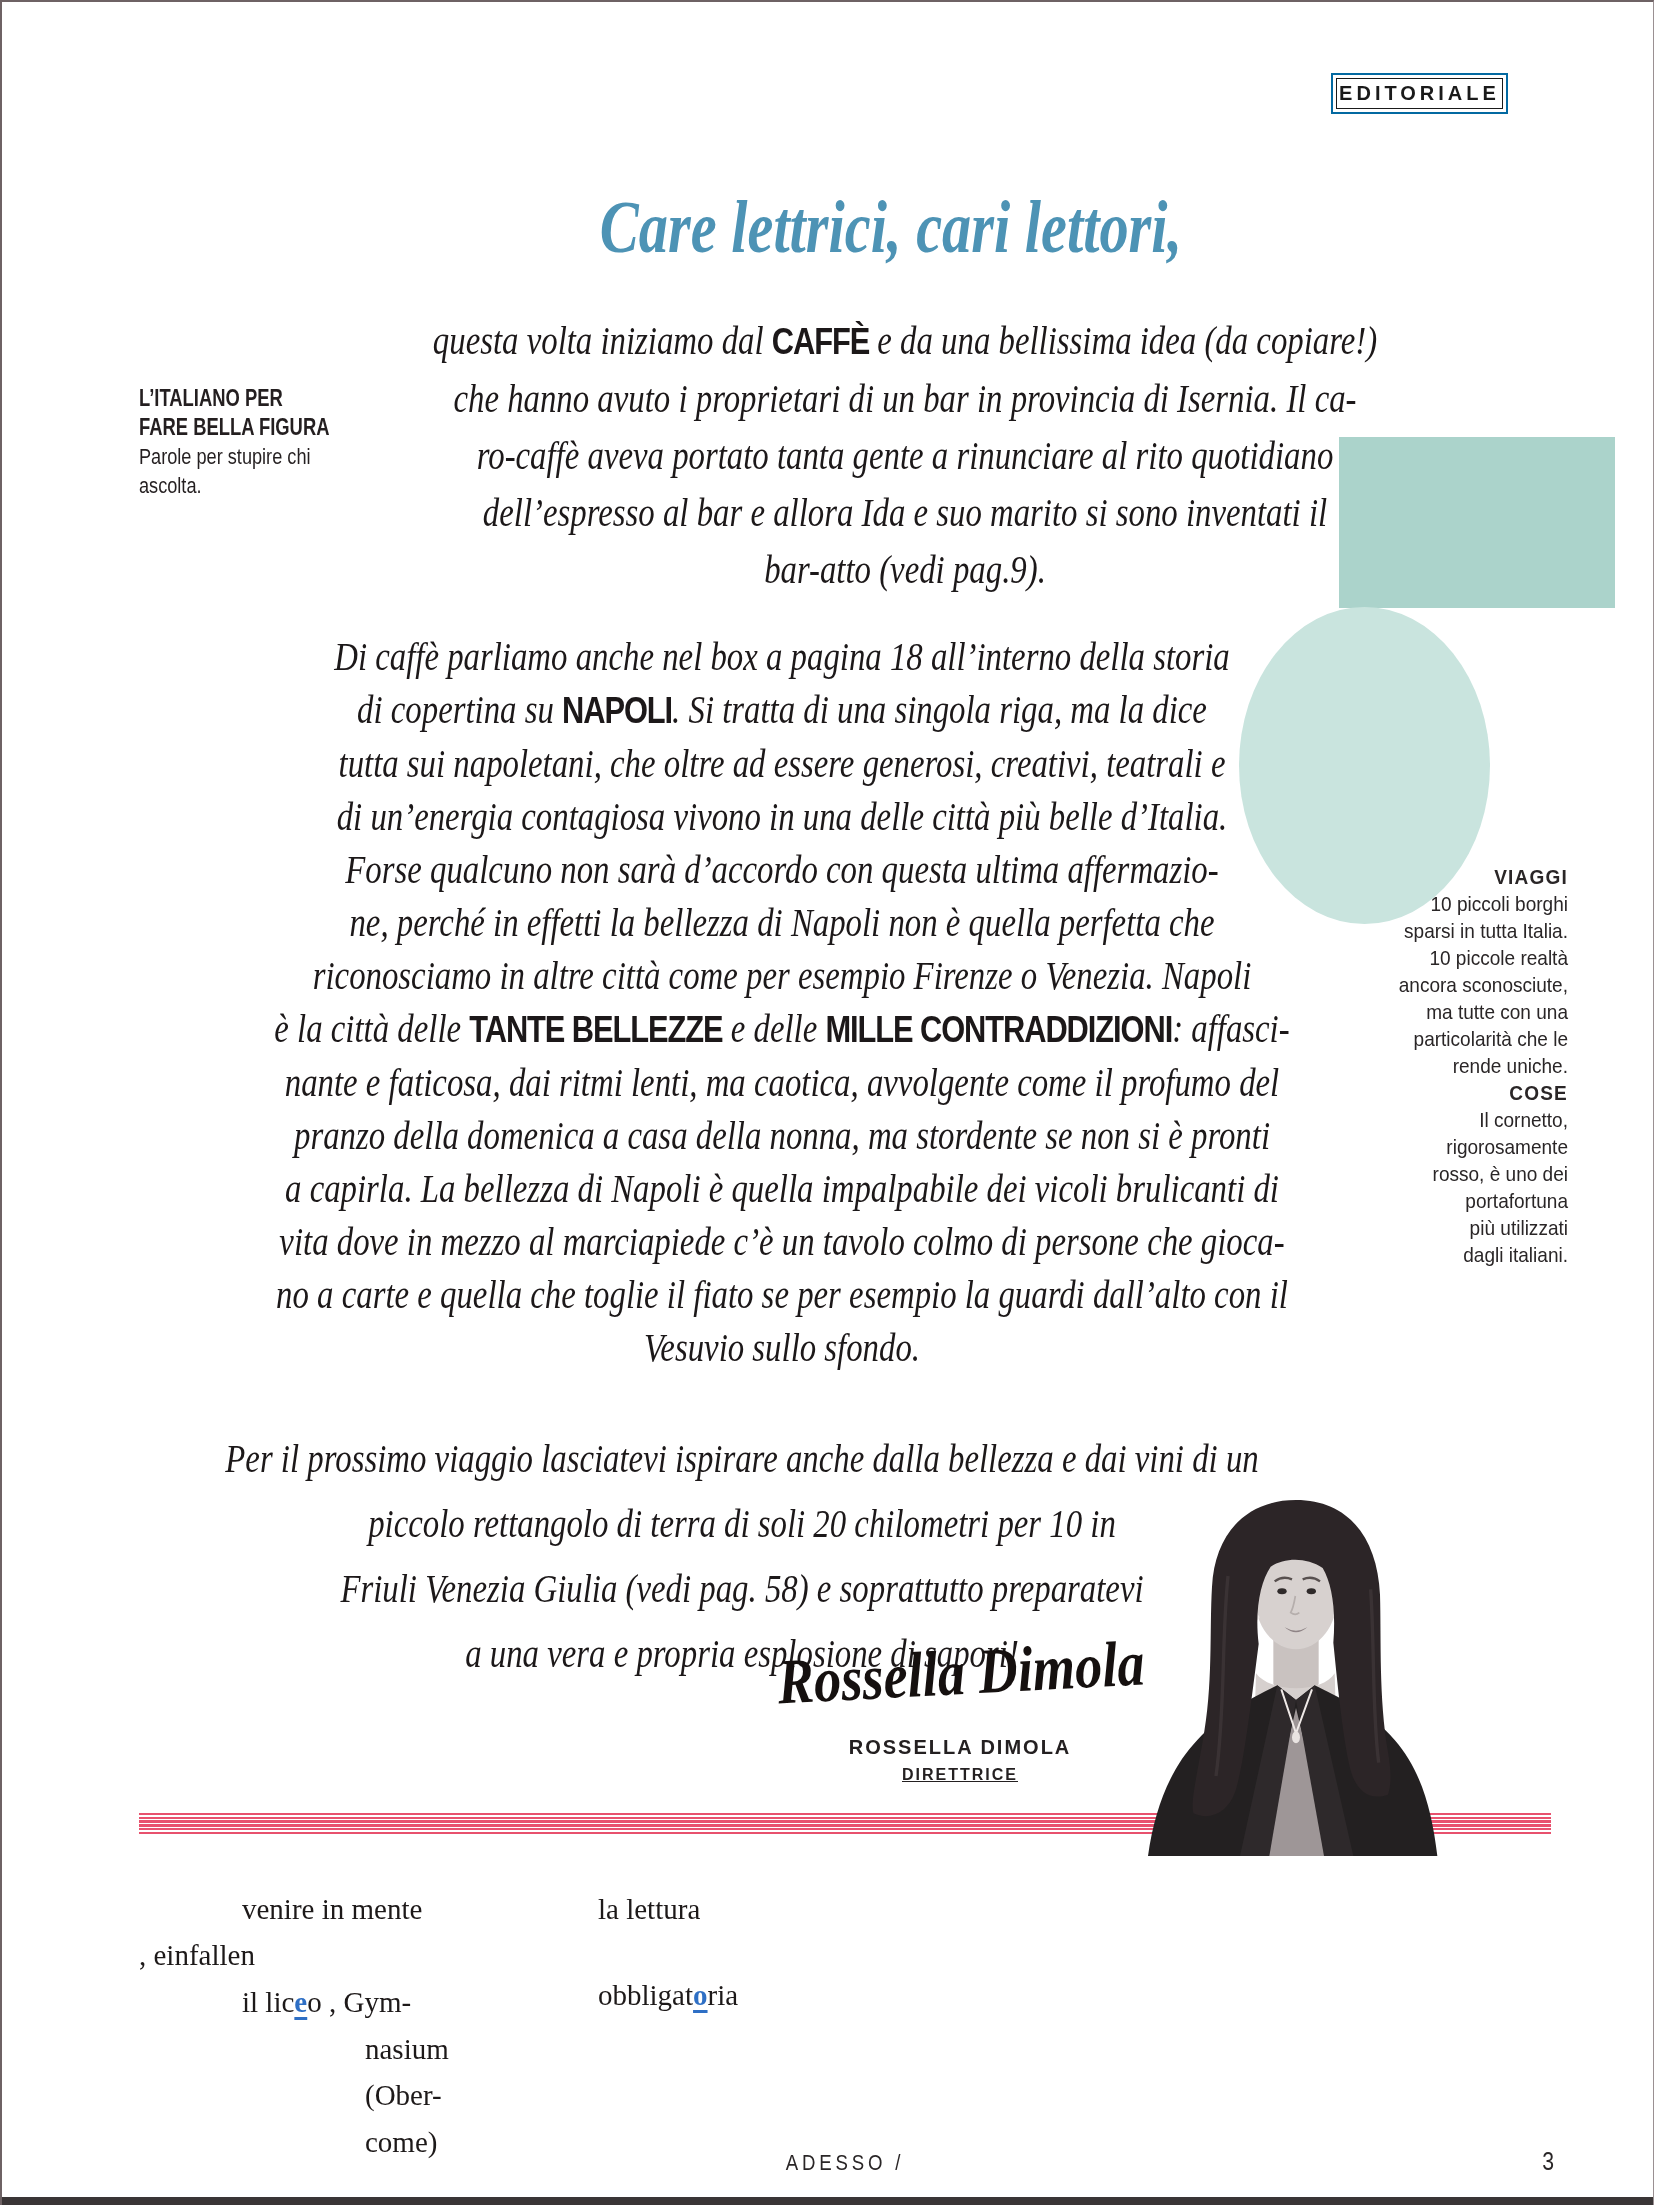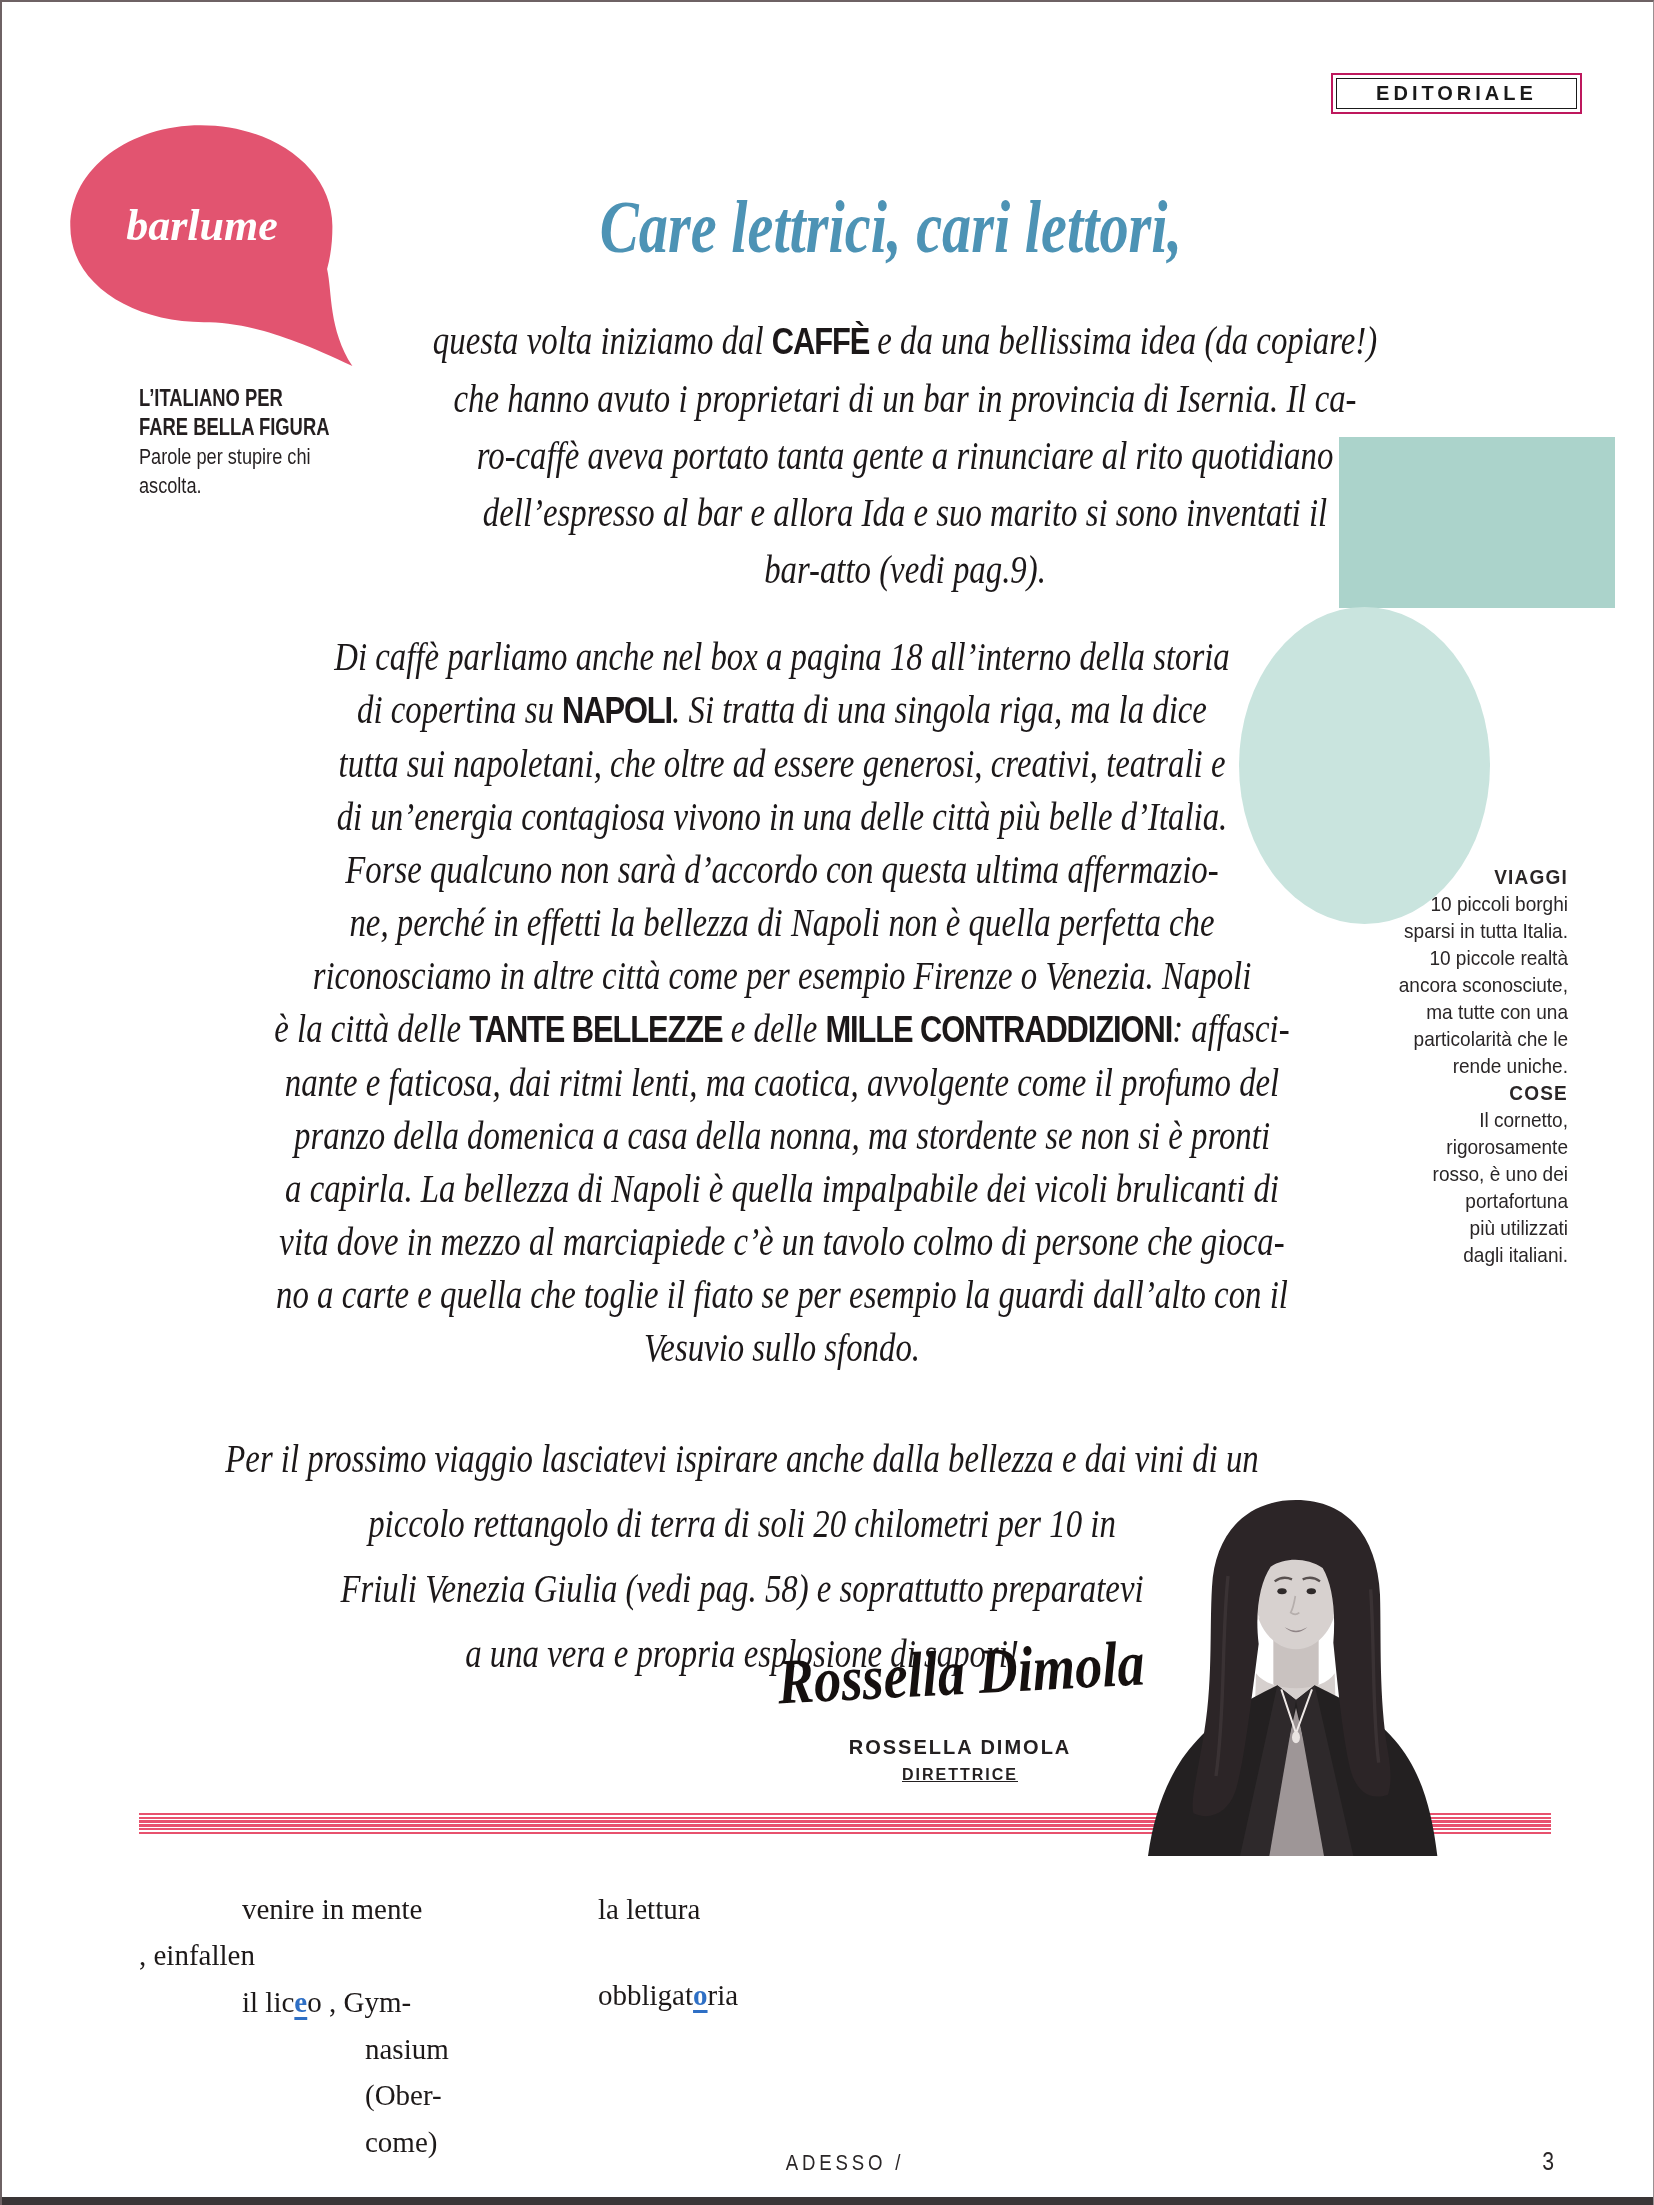--- a/index.html
+++ b/index.html
@@ -11,21 +11,21 @@
     border-left:2px solid #6e6264;
     border-top:2px solid #6e6264;
     border-right:1.3px solid #9a9092;
     overflow:hidden;
     font-family:"Liberation Serif", serif;
     color:#211d1e;
   }
   .abs{position:absolute;}
 
   
-  .badge{left:1329px;top:71px;width:251px;height:41px;border:2px solid #be185d;box-sizing:border-box;z-index:3;padding-left:20px;}
+  .badge{left:1329px;top:71px;width:177px;height:41px;border:2px solid #0369a1;box-sizing:border-box;z-index:3;padding-left:20px;}
   .badge-inner{position:absolute;inset:2.7px;border:1.3px solid #1a1a1a;display:flex;align-items:center;justify-content:center;}
   .badge-label{font-family:"Liberation Sans",sans-serif;font-weight:700;font-size:20px;letter-spacing:4px;color:#1a1a1a;}
 
   
   .bubble{left:59px;top:119px;width:306px;height:248px;z-index:2;}
   .bubble-label{position:absolute;left:0;top:79px;width:282px;text-align:center;
     font-style:italic;font-weight:700;font-size:44px;color:#ffffff;}
 
   
   .kicker{left:137px;top:382px;width:280px;z-index:2;transform:scaleX(.8);transform-origin:left top;
@@ -94,26 +94,20 @@
 <body>
 
 <div class="page">
 
   <div class="abs badge">
     <div class="badge-inner">
       <span class="badge-label">EDITORIALE</span>
     </div>
   </div>
 
-  <div class="abs bubble">
-    <svg width="306" height="248" viewBox="0 0 460 372">
-      <path d="M210,6 C105,6 14,70 14,158 C14,245 108,302 215,302 C268,302 330,316 438,368 C402,312 408,258 400,222 C406,200 408,180 408,158 C408,70 318,6 210,6 Z" fill="#e25470"></path>
-    </svg>
-    <div class="bubble-label">barlume</div>
-  </div>
 
   <div class="abs kicker">
     <div class="kb">L’ITALIANO PER</div>
     <div class="kb">FARE BELLA FIGURA</div>
     <div>Parole per stupire chi</div>
     <div>ascolta.</div>
   </div>
 
   <div class="abs headline" style="color: rgb(77, 147, 181);">Care lettrici, cari lettori,</div>
 

